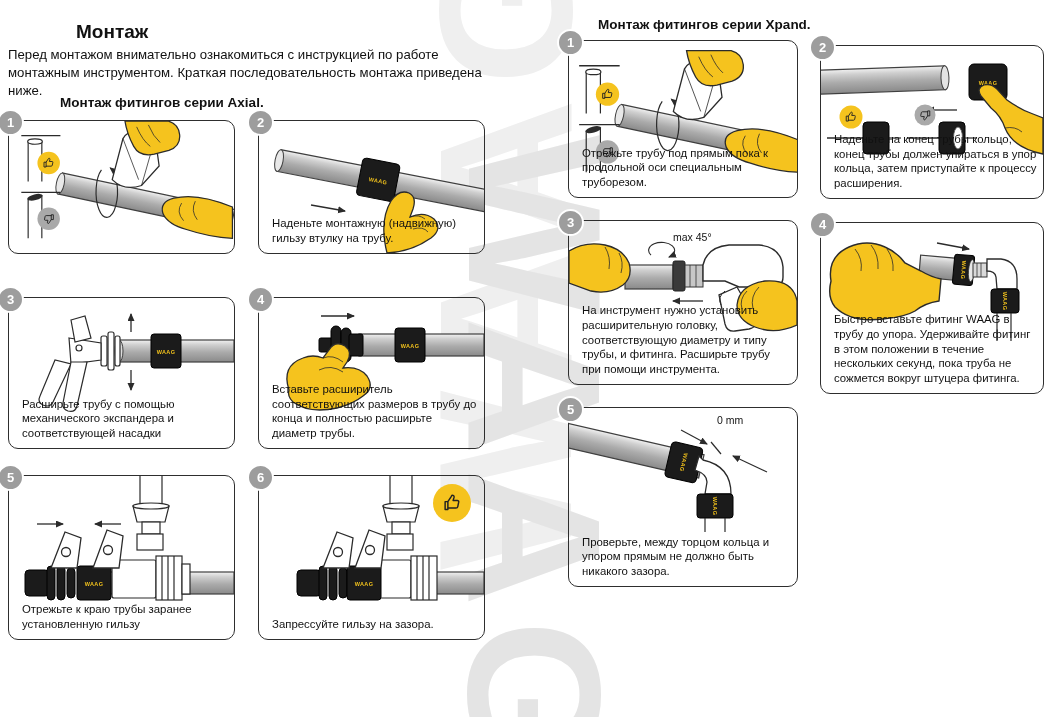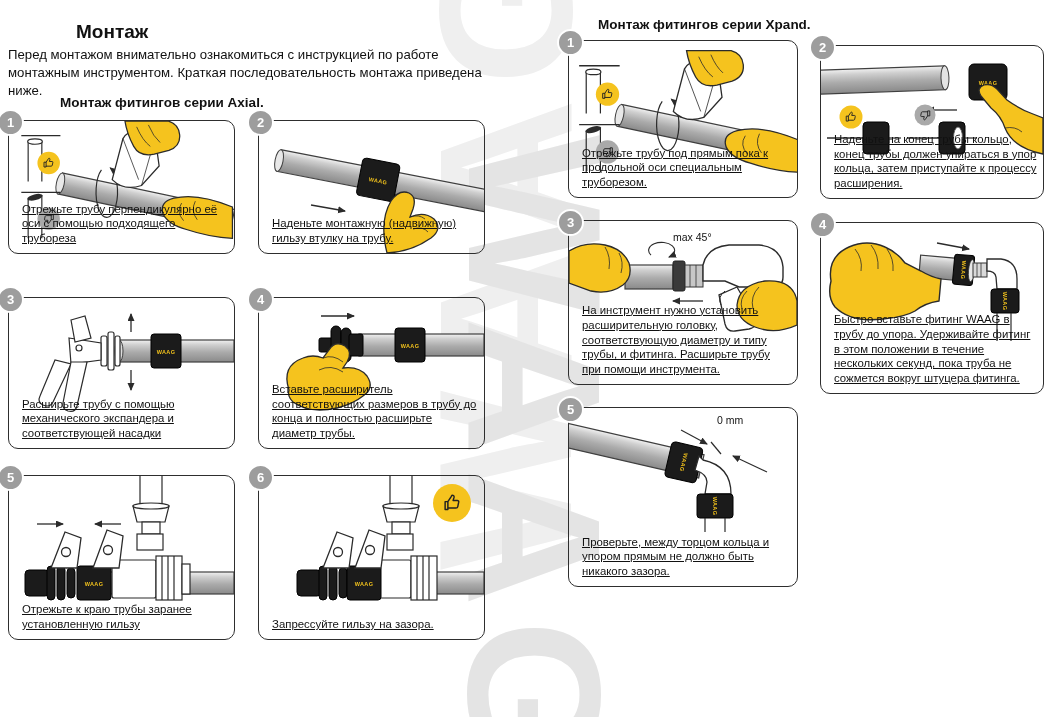--- a/index.html
+++ b/index.html
@@ -17,21 +17,21 @@
   #sec-axial{left:60px;top:84px;}
   #sec-xpand{left:598px;top:6px;}
   
   .panel{position:absolute;border:1.4px solid #2e2e2e;border-radius:10px;z-index:1;}
   .badge{position:absolute;left:-12px;top:-12px;width:23px;height:23px;border-radius:50%;
          background:#9d9d9d;border:2px solid #fff;color:#fff;font-weight:700;font-size:13px;
          display:flex;align-items:center;justify-content:center;z-index:3;}
   .art{position:absolute;left:0;top:0;right:0;bottom:0;z-index:1;}
   .art svg{display:block;width:100%;height:100%;}
   .caption{position:absolute;left:13px;bottom:7px;right:6px;margin:0;font-size:11.4px;
-           line-height:1.3;color:#111;z-index:2;text-decoration:underline;}
+           line-height:1.3;color:#111;z-index:2;}
   svg text{font-family:"Liberation Sans",sans-serif;}
   .ann{font-size:10.5px;fill:#111;}
   .waagtxt{font-size:5.5px;font-weight:700;fill:#f2c21c;letter-spacing:.4px;}
 </style>
 </head>
 <body>
 
 <div class="page">
 
   <svg width="0" height="0" style="position:absolute" aria-hidden="true">
@@ -86,21 +86,20 @@
   <h2 class="sec" id="sec-xpand">Монтаж фитингов серии Xpand.</h2>
   <h2 class="sec" id="sec-axial">Монтаж фитингов серии Axial.</h2>
 
   <section class="panel" style="left:8px;top:120px;width:225px;height:132px">
     <div class="badge">1</div>
     <div class="art">
       <svg viewBox="0 0 225 132">
           <use href="#cutScene" width="225" height="130"></use>
         </svg>
     </div>
-    <p class="caption">Отрежьте трубу перпендикулярно её оси с помощью подходящего трубореза</p>
   </section>
 
   <section class="panel" style="left:258px;top:120px;width:225px;height:132px">
     <div class="badge">2</div>
     <div class="art">
       <svg viewBox="0 0 225 132">
         <g transform="rotate(11 120 60)">
           <rect x="18" y="48" width="220" height="22" fill="url(#gPipe)" stroke="#3f3f3f" stroke-width="1.2"></rect>
           <ellipse cx="18" cy="59" rx="4" ry="11" fill="#e8e8e8" stroke="#3f3f3f" stroke-width="1"></ellipse>
           <g>

